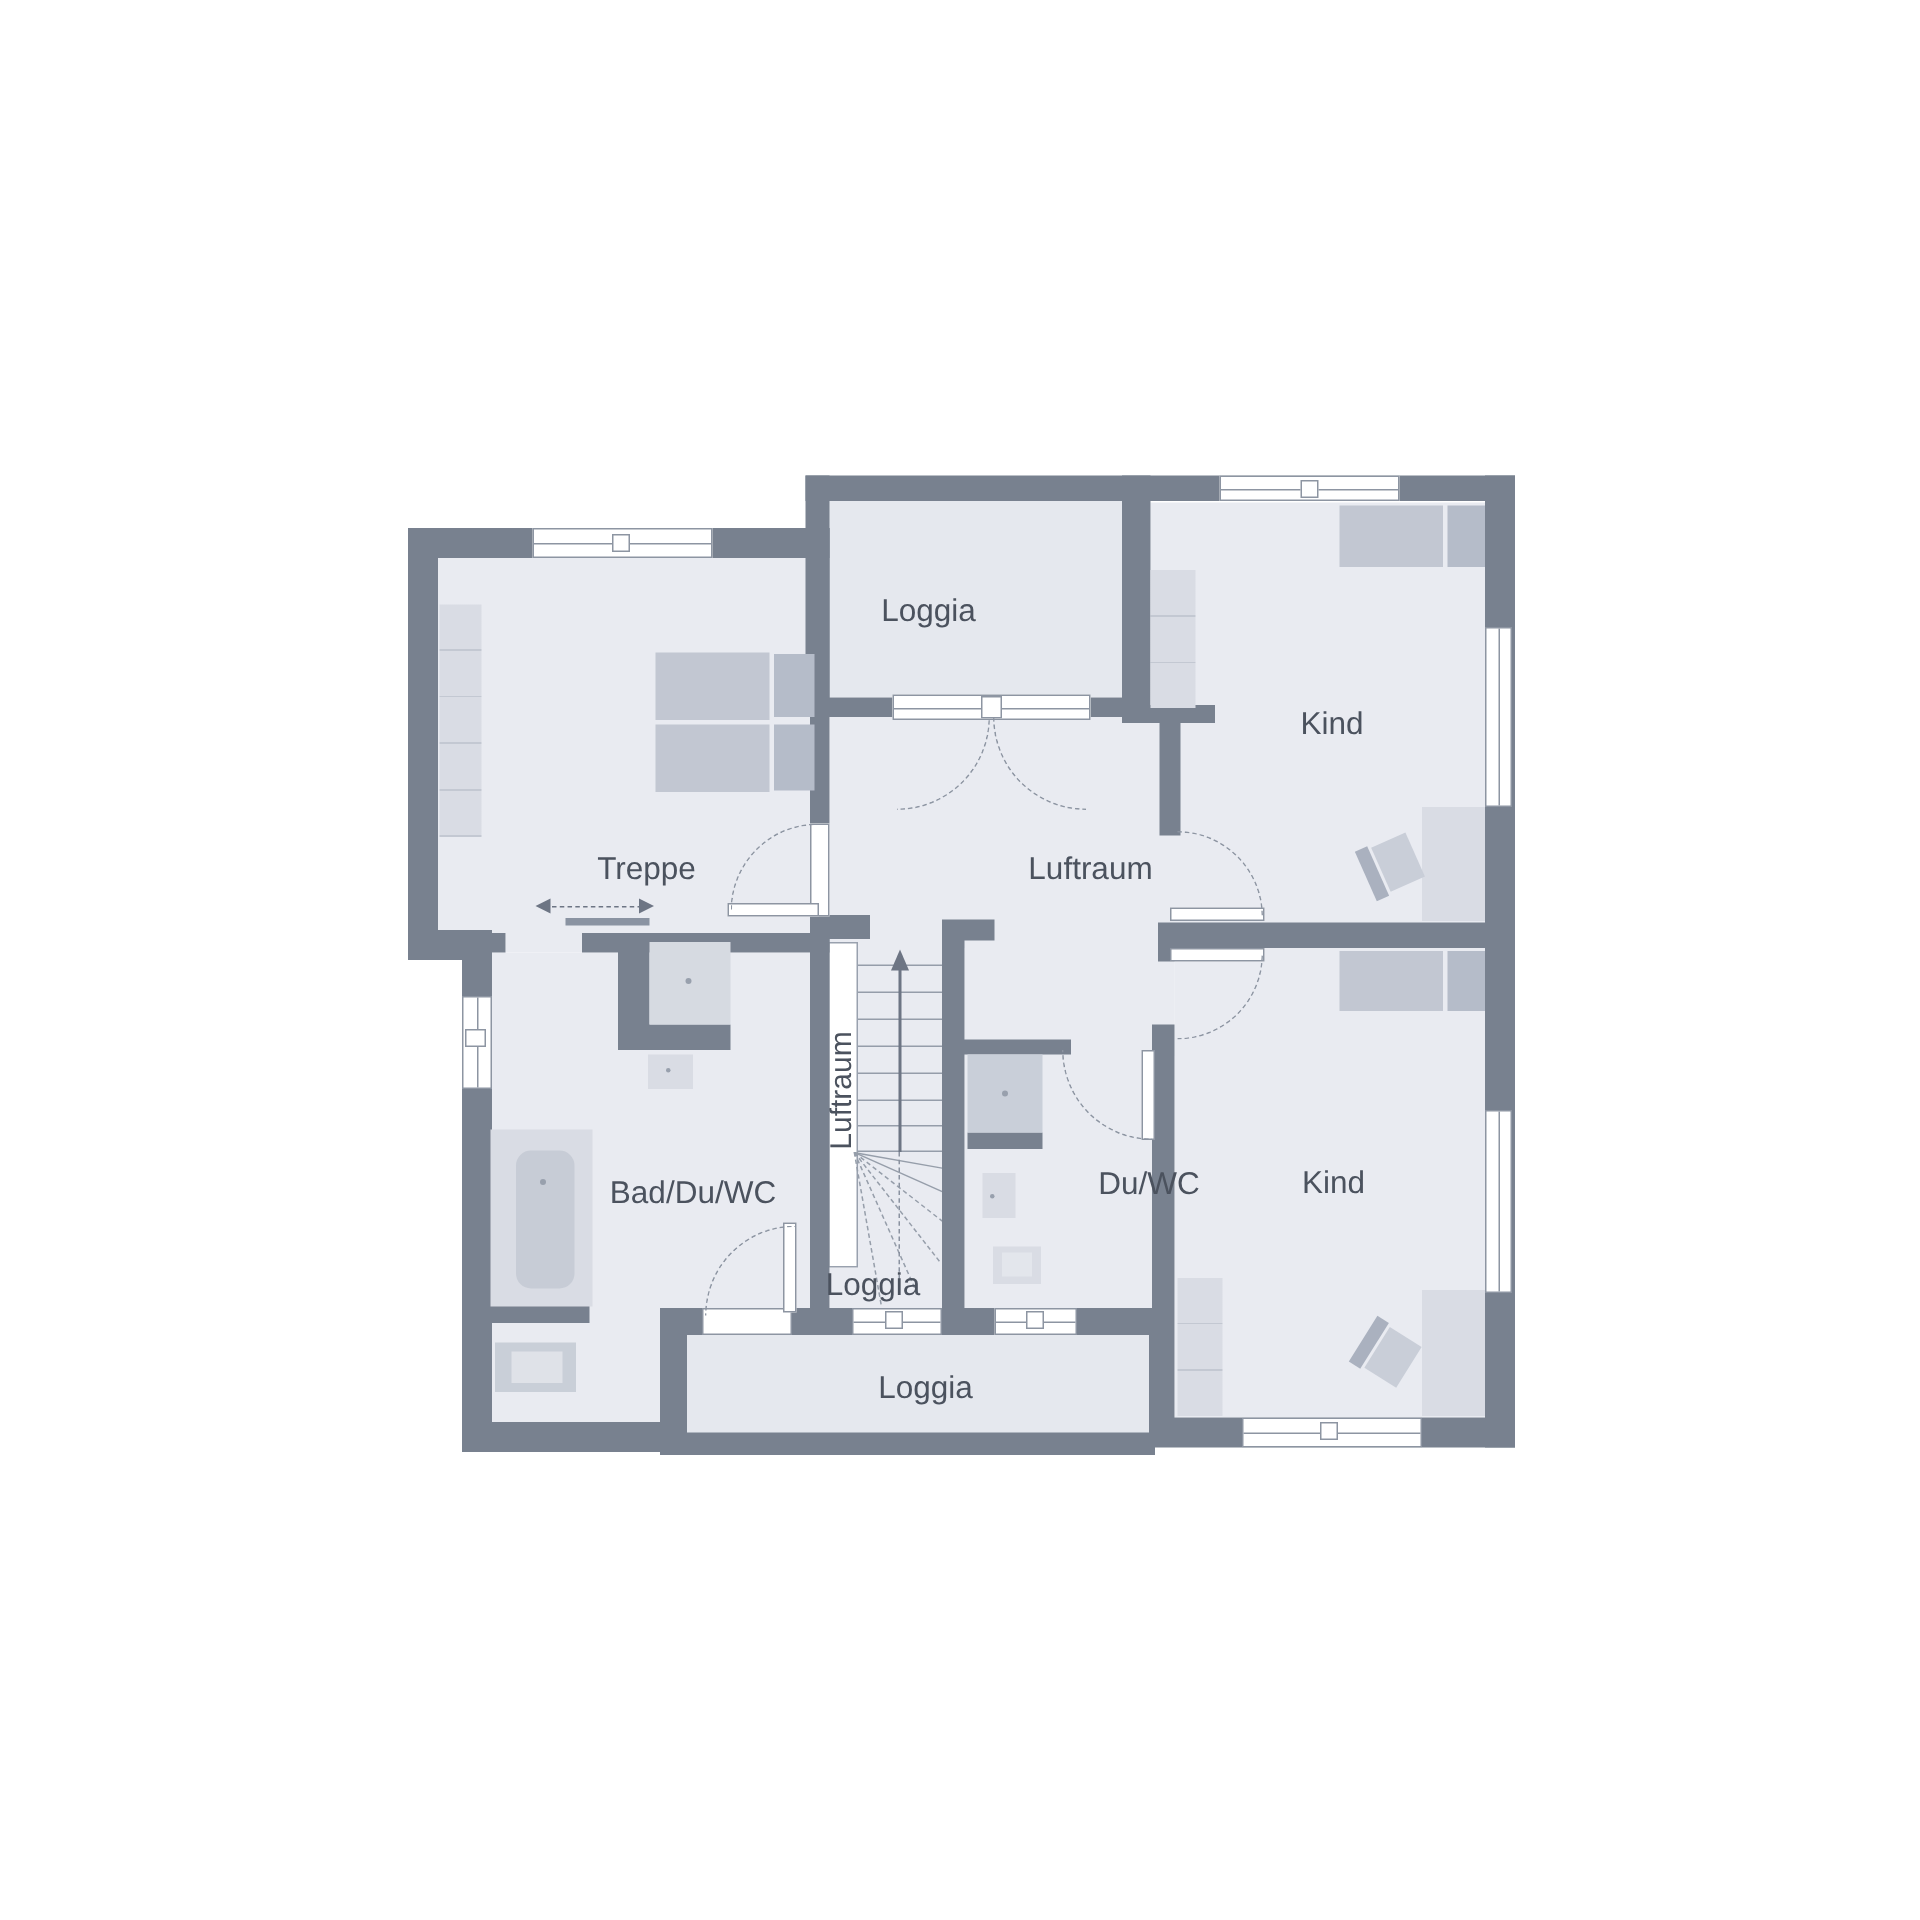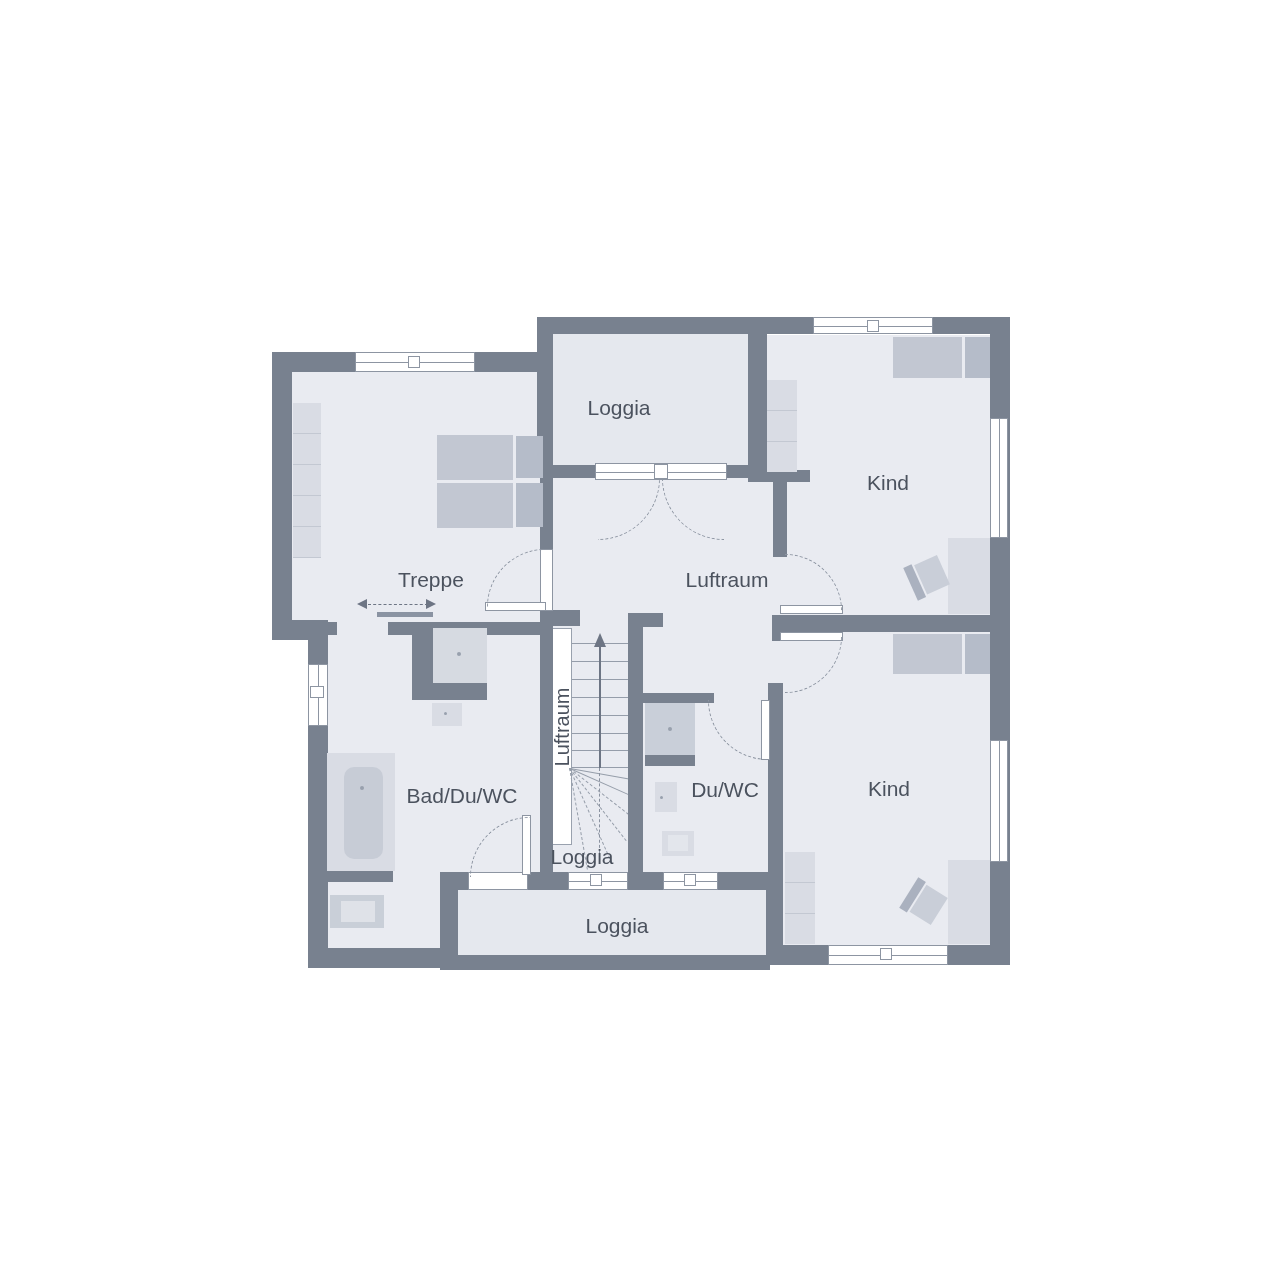--- a/index.html
+++ b/index.html
@@ -207,18 +207,18 @@
   <div class="dot" style="left:660px;top:796px;width:3px;height:3px"></div>
   <div class="furn-l" style="left:662px;top:831px;width:32px;height:25px"></div>
   <div style="left:668px;top:835px;width:20px;height:16px;background:#e3e6ec"></div>
 
   <div class="rlabel" style="left:619px;top:408px">Loggia</div>
   <div class="rlabel" style="left:888px;top:483px">Kind</div>
   <div class="rlabel" style="left:431px;top:580px">Treppe</div>
   <div class="rlabel" style="left:727px;top:580px">Luftraum</div>
   <div class="rlabel vert" style="left:562px;top:727px;font-size:20px">Luftraum</div>
   <div class="rlabel" style="left:462px;top:796px">Bad/Du/WC</div>
-  <div class="rlabel" style="left:725px;top:790px">Du/WC</div>
+  <div class="rlabel" style="left:766px;top:790px">Du/WC</div>
   <div class="rlabel" style="left:582px;top:857px">Loggia</div>
   <div class="rlabel" style="left:889px;top:789px">Kind</div>
   <div class="rlabel" style="left:617px;top:926px">Loggia</div>
 
 </div>
 
 </body></html>

